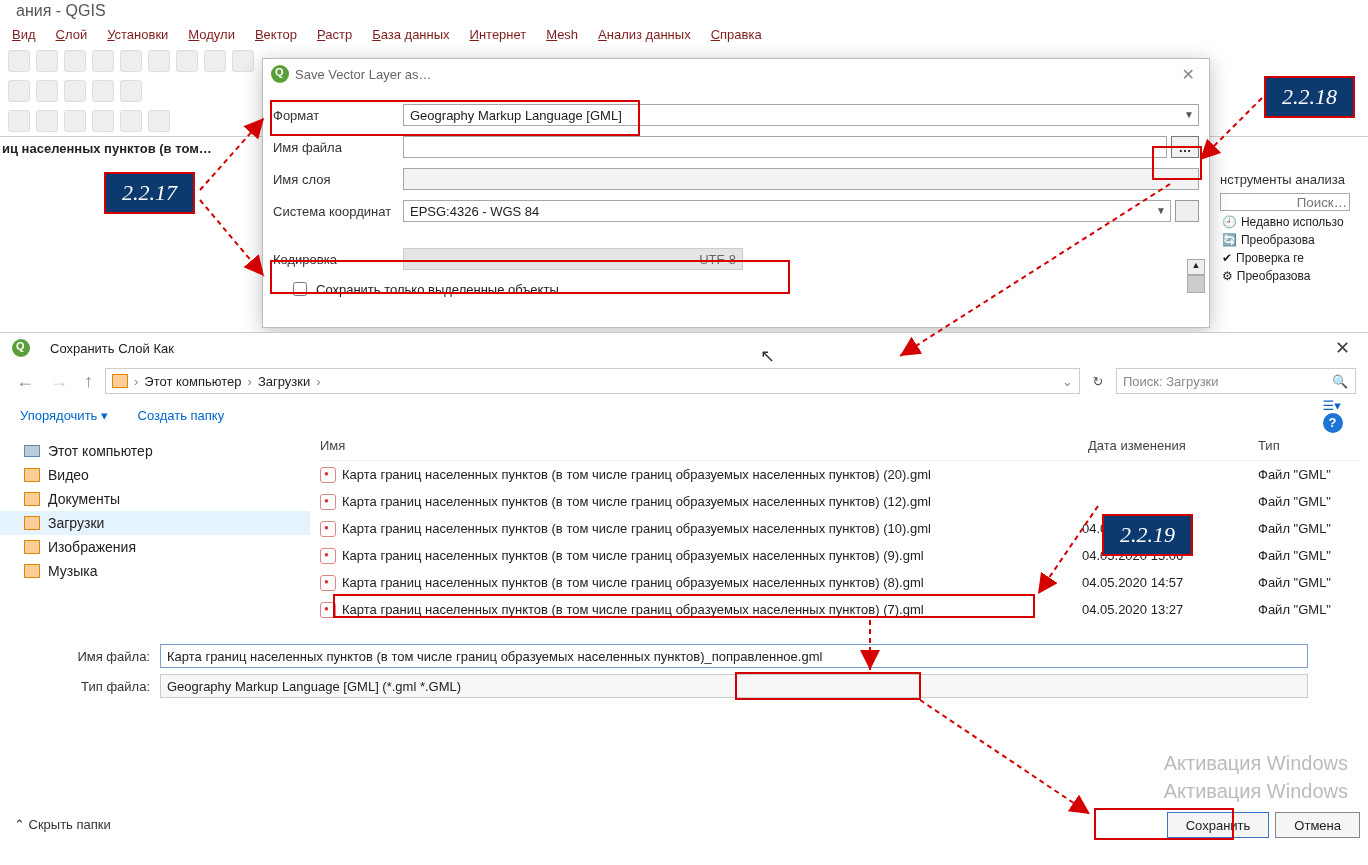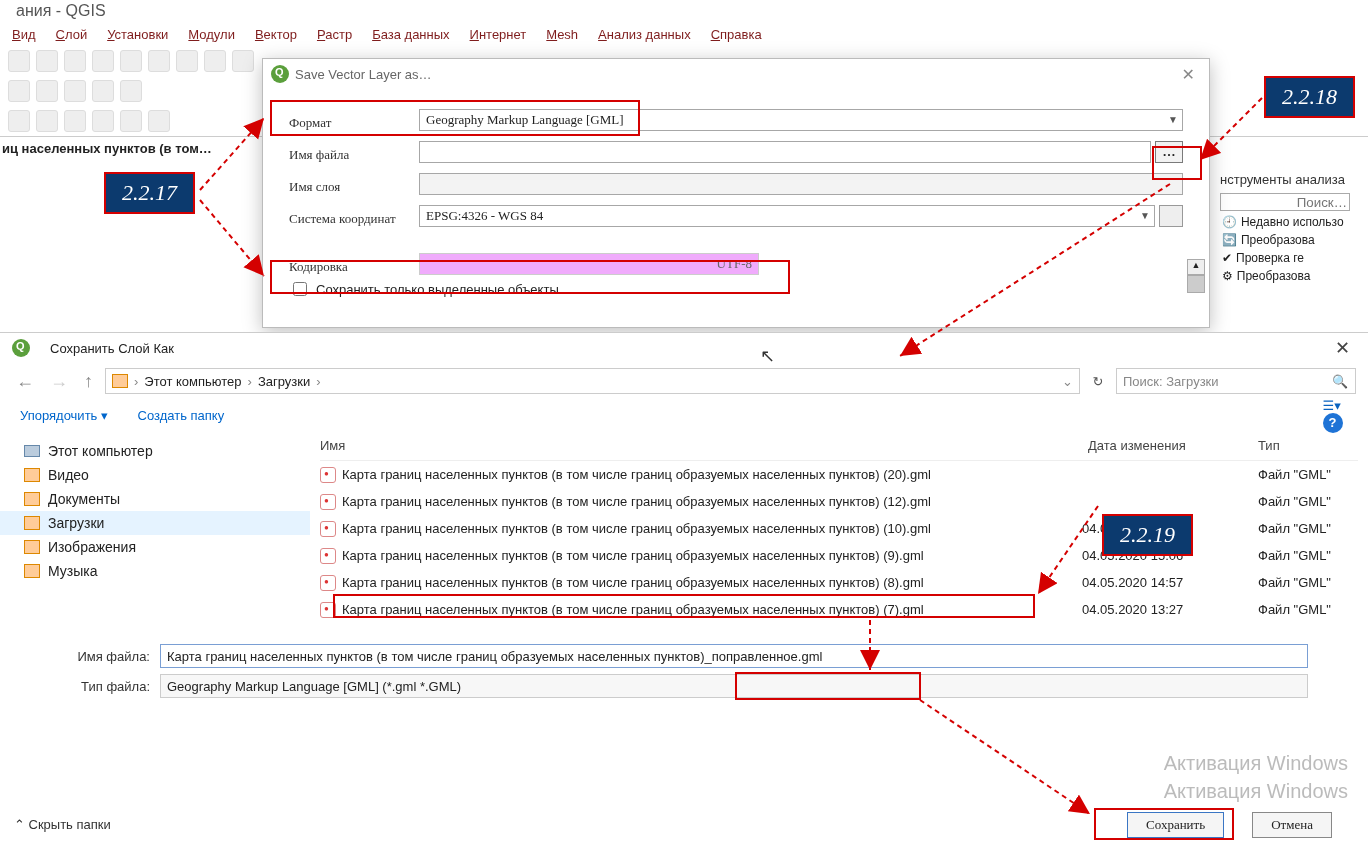--- a/index.html
+++ b/index.html
@@ -23,28 +23,28 @@
   
   .dlg-save {
     position:absolute; left:262px; top:58px; width:948px; height:270px;
     background:#fff; border:1px solid #bbb; box-shadow:0 4px 18px rgba(0,0,0,.25);
   }
   .dlg-save .head{height:30px; display:flex; align-items:center; padding:0 8px; gap:6px;}
   .q-icon{width:18px;height:18px;border-radius:50%;background:#5b9f3c;position:relative;}
   .q-icon::after{content:"Q"; color:#fff; font-size:11px; position:absolute; left:4px; top:1px; font-weight:bold;}
   .dlg-save .head .title{color:#666; font-size:13px;}
   .dlg-save .close-x{margin-left:auto; color:#888; font-size:16px; padding:0 6px; cursor:default;}
-  .form-row{display:flex; align-items:flex-end; height:32px; padding:0 26px;font-family:Liberation Serif, serif;}
+  .form-row{display:flex; align-items:center; height:32px; padding:0 10px;}
   .form-row label{width:130px; color:#333;}
   .form-row .combo, .form-row .text{
     flex:1; height:22px; border:1px solid #a7a7a7; background:#fff; padding:0 6px; display:flex; align-items:center; font-size:13px;
     position:relative;
   }
   .combo .arrow{position:absolute; right:4px; top:4px; font-size:10px; color:#555;}
-  .enc-row .enc-box{width:340px; height:22px; border:1px solid #ccc; background:#f0abfc; display:flex; align-items:center; justify-content:flex-end; padding-right:6px; color:#666;}
+  .enc-row .enc-box{width:340px; height:22px; border:1px solid #ccc; background:#e5e5e5; display:flex; align-items:center; justify-content:flex-end; padding-right:6px; color:#666;}
   .chk{display:flex; align-items:center; gap:6px; padding:4px 26px;}
   .chk input{width:14px;height:14px;}
   .browse-btn{width:28px;height:22px; border:1px solid #7a7a7a; background:#f2f2f2; margin-left:4px; display:flex;align-items:center;justify-content:center; font-weight:bold;}
   .crs-btn{width:24px;height:22px;border:1px solid #999;background:#eee;margin-left:4px;}
   .scroll-v{position:absolute; right:2px; top:252px; width:18px; height:60px;}
   .scroll-thumb{height:18px;background:#ccc;border:1px solid #aaa;}
   .scroll-up{height:16px;background:#eee;border:1px solid #aaa; text-align:center; font-size:9px;}
   
   
   .dlg-file {
@@ -72,21 +72,21 @@
   .cols{display:flex; height:30px; align-items:center; color:#444; border-bottom:1px solid #eee;}
   .col-name{flex:1;} .col-date{width:170px;} .col-type{width:100px;}
   .frow{display:flex; align-items:center; height:27px; gap:6px;}
   .frow .ficon{width:16px;height:16px;border:1px solid #d88; border-radius:3px; background:#fff; position:relative;}
   .frow .ficon::after{content:"●"; color:#d33; font-size:8px; position:absolute; left:3px; top:1px;}
   .bottom-fields{padding:10px 60px 4px 60px;}
   .bf-row{display:flex; align-items:center; height:30px; gap:10px;}
   .bf-row label{width:90px; text-align:right; color:#333;}
   .bf-row .input{flex:1; height:24px; border:1px solid #7a9fd4; padding:0 6px; display:flex; align-items:center;}
   .bf-row .combo2{flex:1; height:24px; border:1px solid #ccc; background:#f7f7f7; padding:0 6px; display:flex; align-items:center;}
-  .actions{position:absolute; right:36px; bottom:24px; display:flex; gap:28px;font-family:Liberation Serif, serif;}
+  .actions{position:absolute; right:8px; bottom:24px; display:flex; gap:6px;}
   .btn{height:26px; padding:0 18px; border:1px solid #888; background:#f5f5f5; display:flex; align-items:center;}
   .hide-link{position:absolute; left:14px; bottom:30px; font-size:13px; color:#333;}
   .watermark{position:absolute;right:20px;bottom:60px;color:rgba(120,120,120,.5);font-size:20px;text-align:right;line-height:1.4;}
   
   
   .red-box{position:absolute; border:2px solid #d40000; pointer-events:none;}
   .callout{position:absolute; background:#0c3a6e; color:#fff; font-style:italic; font-family:"Times New Roman",serif; font-size:22px; padding:6px 16px; border:2px solid #d40000;}
   svg.arrows{position:absolute;left:0;top:0;pointer-events:none;}
   .cursor{position:absolute; left:760px; top:345px; font-size:18px; color:#333;}
   .folder-ic{display:inline-block;width:16px;height:14px;background:#fc9;border:1px solid #d80;}

